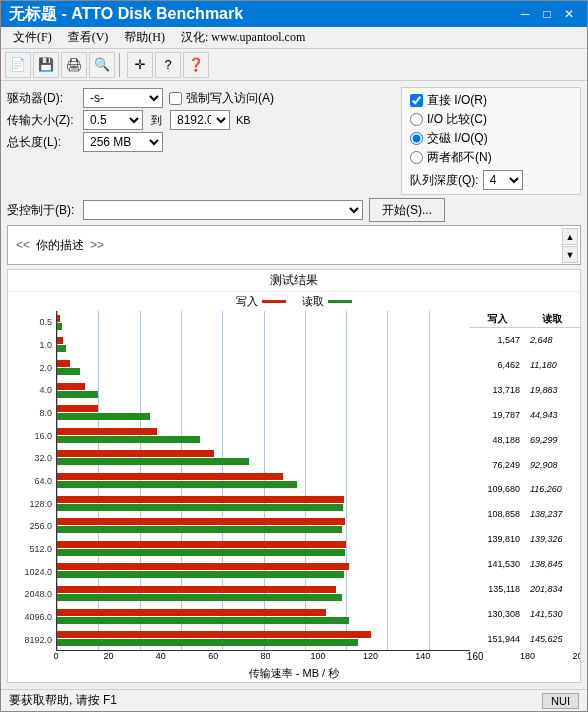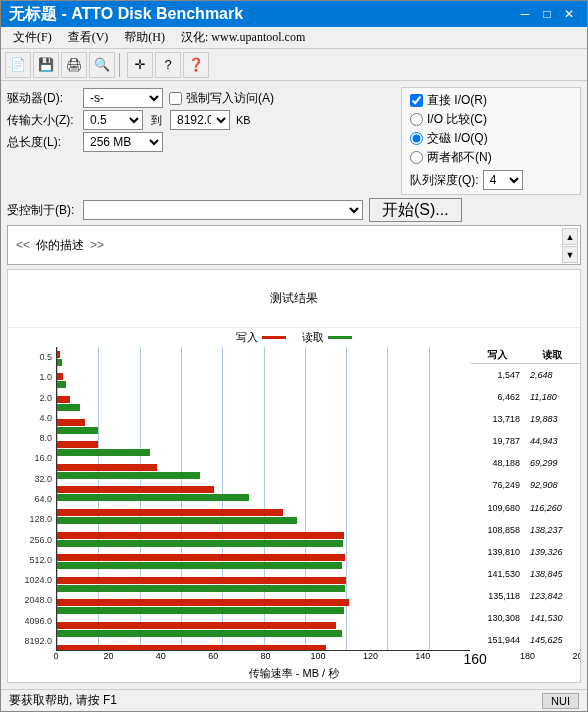--- a/index.html
+++ b/index.html
@@ -170,21 +170,21 @@
     .controlled-input {
       width: 280px;
       height: 20px;
     }
     .start-btn {
       height: 24px;
       padding: 0 12px;
       background: #f0f0f0;
       border: 1px solid #888;
       cursor: pointer;
-      font-size: 16px;
+      font-size: 12px;
       white-space: nowrap;
     }
     .description-section {
       border: 1px solid #aaa;
       height: 40px;
       background: white;
       display: flex;
       align-items: center;
       padding: 0 8px;
       font-size: 12px;
@@ -215,21 +215,21 @@
       border: 1px solid #ccc;
       background: white;
       display: flex;
       flex-direction: column;
       overflow: hidden;
       min-height: 0;
     }
     .chart-title {
       text-align: center;
       font-size: 12px;
-      padding: 20px 0;
+      padding: 2px 0;
       border-bottom: 1px solid #eee;
       flex-shrink: 0;
     }
     .chart-legend {
       display: flex;
       justify-content: center;
       gap: 16px;
       padding: 2px 0;
       font-size: 11px;
       flex-shrink: 0;
@@ -609,21 +609,21 @@
                   <div class="chart-right-row">
                     <span class="val-write">139,810</span>
                     <span class="val-read">139,326</span>
                   </div>
                   <div class="chart-right-row">
                     <span class="val-write">141,530</span>
                     <span class="val-read">138,845</span>
                   </div>
                   <div class="chart-right-row">
                     <span class="val-write">135,118</span>
-                    <span class="val-read">123,842</span>
+                    <span class="val-read">201,834</span>
                   </div>
                   <div class="chart-right-row">
                     <span class="val-write">130,308</span>
                     <span class="val-read">141,530</span>
                   </div>
                   <div class="chart-right-row">
                     <span class="val-write">151,944</span>
                     <span class="val-read">145,625</span>
                   </div>
                 </div>
@@ -633,21 +633,21 @@
           <div class="chart-x-axis">
             <div class="x-axis-ticks" style="height:14px;margin-left:48px;position:relative;" id="xTicks">
                 <span class="x-tick" style="left: 0%; font-size: 9px;">0</span>
                 <span class="x-tick" style="left: 10%; font-size: 9px;">20</span>
                 <span class="x-tick" style="left: 20%; font-size: 9px;">40</span>
                 <span class="x-tick" style="left: 30%; font-size: 9px;">60</span>
                 <span class="x-tick" style="left: 40%; font-size: 9px;">80</span>
                 <span class="x-tick" style="left: 50%; font-size: 9px;">100</span>
                 <span class="x-tick" style="left: 60%; font-size: 9px;">120</span>
                 <span class="x-tick" style="left: 70%; font-size: 9px;">140</span>
-                <span class="x-tick" style="left: 80%; font-size: 14px;">160</span>
+                <span class="x-tick" style="left: 80%; font-size: 10px;">160</span>
                 <span class="x-tick" style="left: 90%; font-size: 9px;">180</span>
                 <span class="x-tick" style="left: 100%; font-size: 9px;">200</span>
               </div>
             <div class="x-axis-label">传输速率 - MB / 秒</div>
           </div>
         </div>
       </div>
     </div>
   </div>
 

